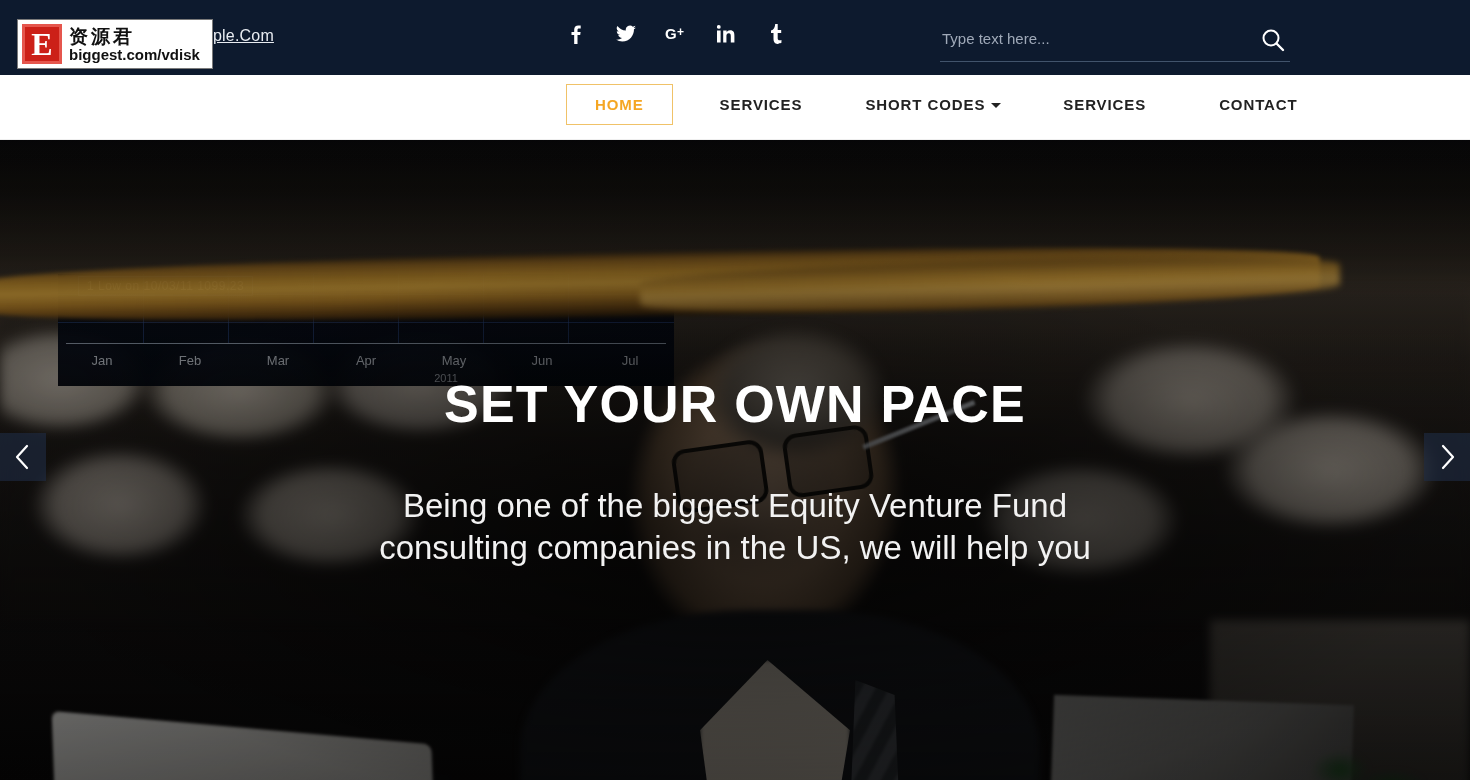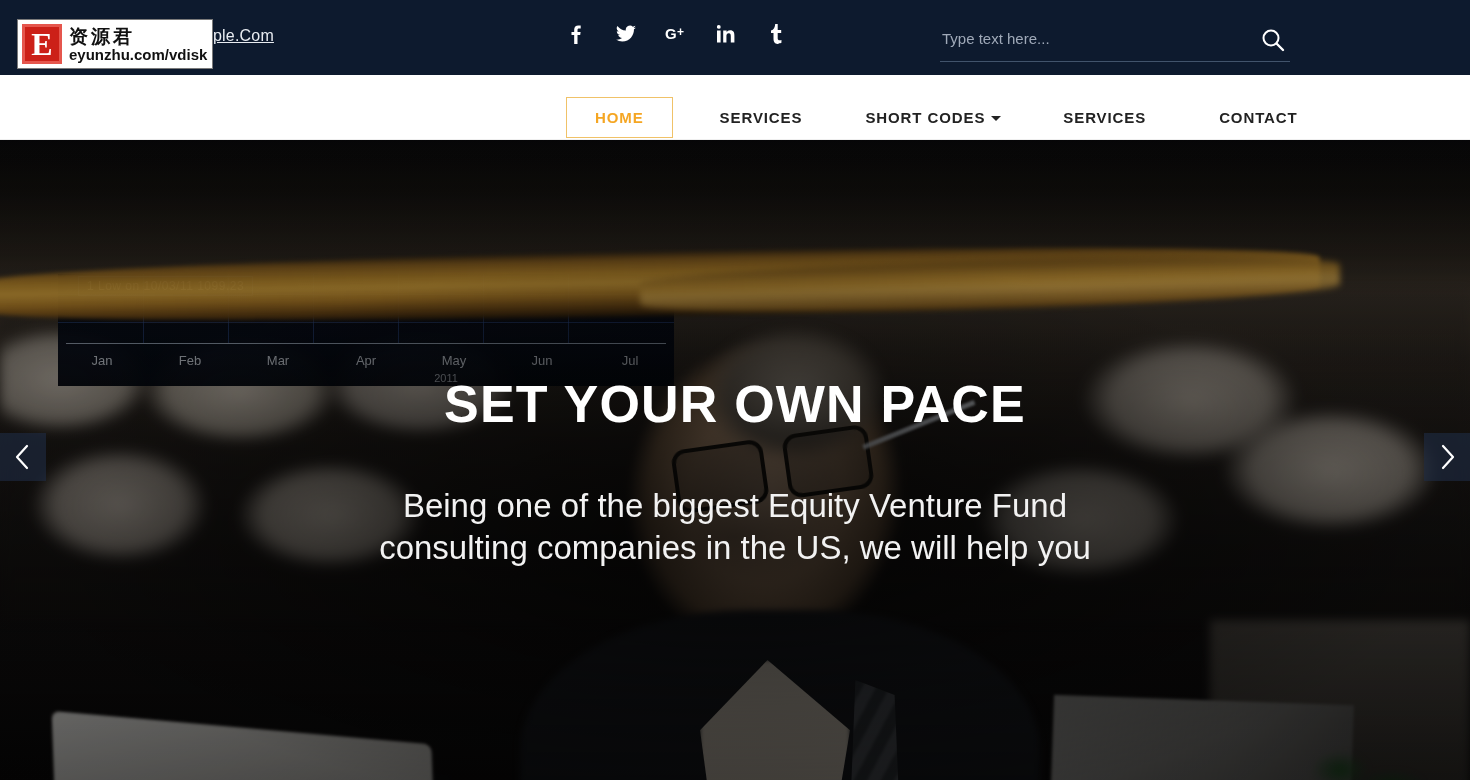--- a/index.html
+++ b/index.html
@@ -140,24 +140,24 @@
     color: #f5a623;
     font-size: 35px;
     font-weight: bold;
     letter-spacing: 1px;
     font-family: "Liberation Sans", sans-serif;
     cursor: pointer;
   }
   .menu {
     position: absolute;
     left: 566px;
-    top: 16px;
+    top: 9px;
     height: 53px;
     display: flex;
-    align-items: center;
+    align-items: flex-start;
   }
   .menu-item {
     color: #222222;
     font-size: 15px;
     font-weight: bold;
     letter-spacing: .9px;
     cursor: pointer;
     padding: 12px 0;
     white-space: nowrap;
     font-family: "Liberation Sans", sans-serif;
@@ -451,21 +451,21 @@
         <circle cx="11" cy="11" r="7.5" fill="none" stroke="#ffffff" stroke-width="2"></circle>
         <line x1="16.5" y1="16.5" x2="23" y2="23" stroke="#ffffff" stroke-width="2.4" stroke-linecap="round"></line>
       </svg>
     </button>
   </div>
 
   <div class="watermark">
     <div class="wm-e">E</div>
     <div class="wm-text">
       <div class="wm-cn">资源君</div>
-      <div class="wm-url">eyunzhu.com/vdisk</div>
+      <div class="wm-url">biggest.com/vdisk</div>
     </div>
   </div>
 </div>
 
 <div class="navbar">
 
   <nav class="menu">
     <div class="menu-item active" style="margin-right:41px;">HOME</div>
     <div class="menu-item" style="margin-right:63px;margin-left:6px;">SERVICES</div>
     <div class="menu-item" style="margin-right:62px;">

